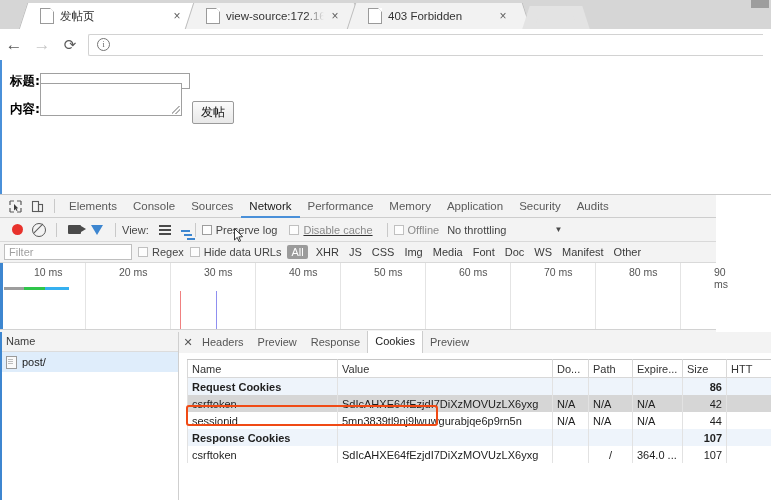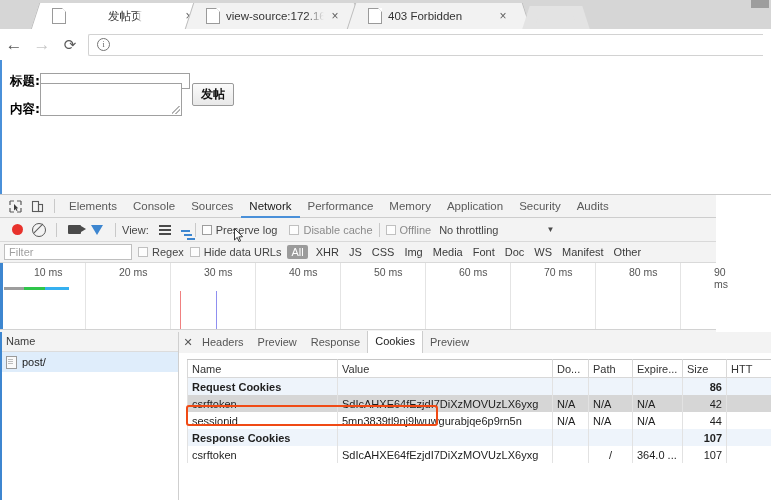--- a/index.html
+++ b/index.html
@@ -236,21 +236,21 @@
   .cursor-arrow { position:absolute; left: 234px; top: 228px; width:10px;height:15px; }
 </style>
 </head>
 <body>
 
 <div id="app">
 
   <div class="tabstrip">
     <div class="win-btn"></div>
 
-    <div class="tab active" style="left:44px; width:160px; padding:0 8px;gap:36px;">
+    <div class="tab active" style="left:32px; width:160px; padding:0 8px;">
       <div class="tabskew-l"></div>
         <div class="tabskew-r"></div>
       <span class="tab-favicon"></span>
       <span class="tab-title">发帖页</span>
       <span class="tab-close">×</span>
     </div>
 
     <div class="tab" style="left:198px; width:152px; padding:0 8px;">
       <div class="tabskew-l"></div>
         <div class="tabskew-r"></div>
@@ -288,21 +288,21 @@
     <div class="form-row" style="left:10px; top:13px;">
       <span class="form-label">标题:</span>
       <input class="txt-input" type="text" value="" style="">
     </div>
 
     <div class="form-row" style="left:10px; top:23px;">
       <span class="form-label" style="margin-top:18px;">内容:</span>
       <div class="txt-area">
           <div class="grip"></div>
         </div>
-      <button class="btn-post" style="margin-left:10px;font-weight:bold;">发帖</button>
+      <button class="btn-post" style="margin-left:10px;margin-top:18px;">发帖</button>
     </div>
   </div>
 
   <div class="devtools">
 
     <div class="dt-tabstrip">
       <div class="dt-tool-icon">
         <svg width="13" height="13" viewBox="0 0 13 13">
             <path d="M1 1h4M1 1v4M12 1H8M12 1v4M1 12h4M1 12V8M12 12H8M12 12V8" stroke="#5a5a5a" stroke-width="1.2" fill="none"></path>
             <path d="M5 4l4.2 4.2-1.8.3 1.2 2-1 .5-1.1-2.1L5 10.4z" fill="#3b3b3b"></path>
@@ -348,21 +348,21 @@
             <i></i>
             <i></i>
           </span>
         </div>
       <div style="margin-right:8px;"><span class="wf-icon"><i style="left:0;top:0;width:9px"></i><i style="left:3px;top:4px;width:8px"></i><i style="left:6px;top:8px;width:8px"></i></span></div>
       <div class="dt-sep"></div>
       <label class="tb-item" style="margin-right:12px;">
           <span class="tb-chk"></span>
           <span class="tb-label">Preserve log</span>
         </label>
-      <label class="tb-item" style="">
+      <label class="tb-item" style="margin-right:8px;text-decoration:underline;">
           <span class="tb-chk dim"></span>
           <span class="tb-label" style="color:#8a8a8a">Disable cache</span>
         </label>
       <div class="dt-sep"></div>
       <label class="tb-item" style="margin-right:8px;">
           <span class="tb-chk dim"></span>
           <span class="tb-label" style="color:#8a8a8a">Offline</span>
         </label>
       <span class="tb-label">No throttling</span>
       <span style="margin-left:48px;font-size:8px;color:#4a4a4a;">▼</span>

